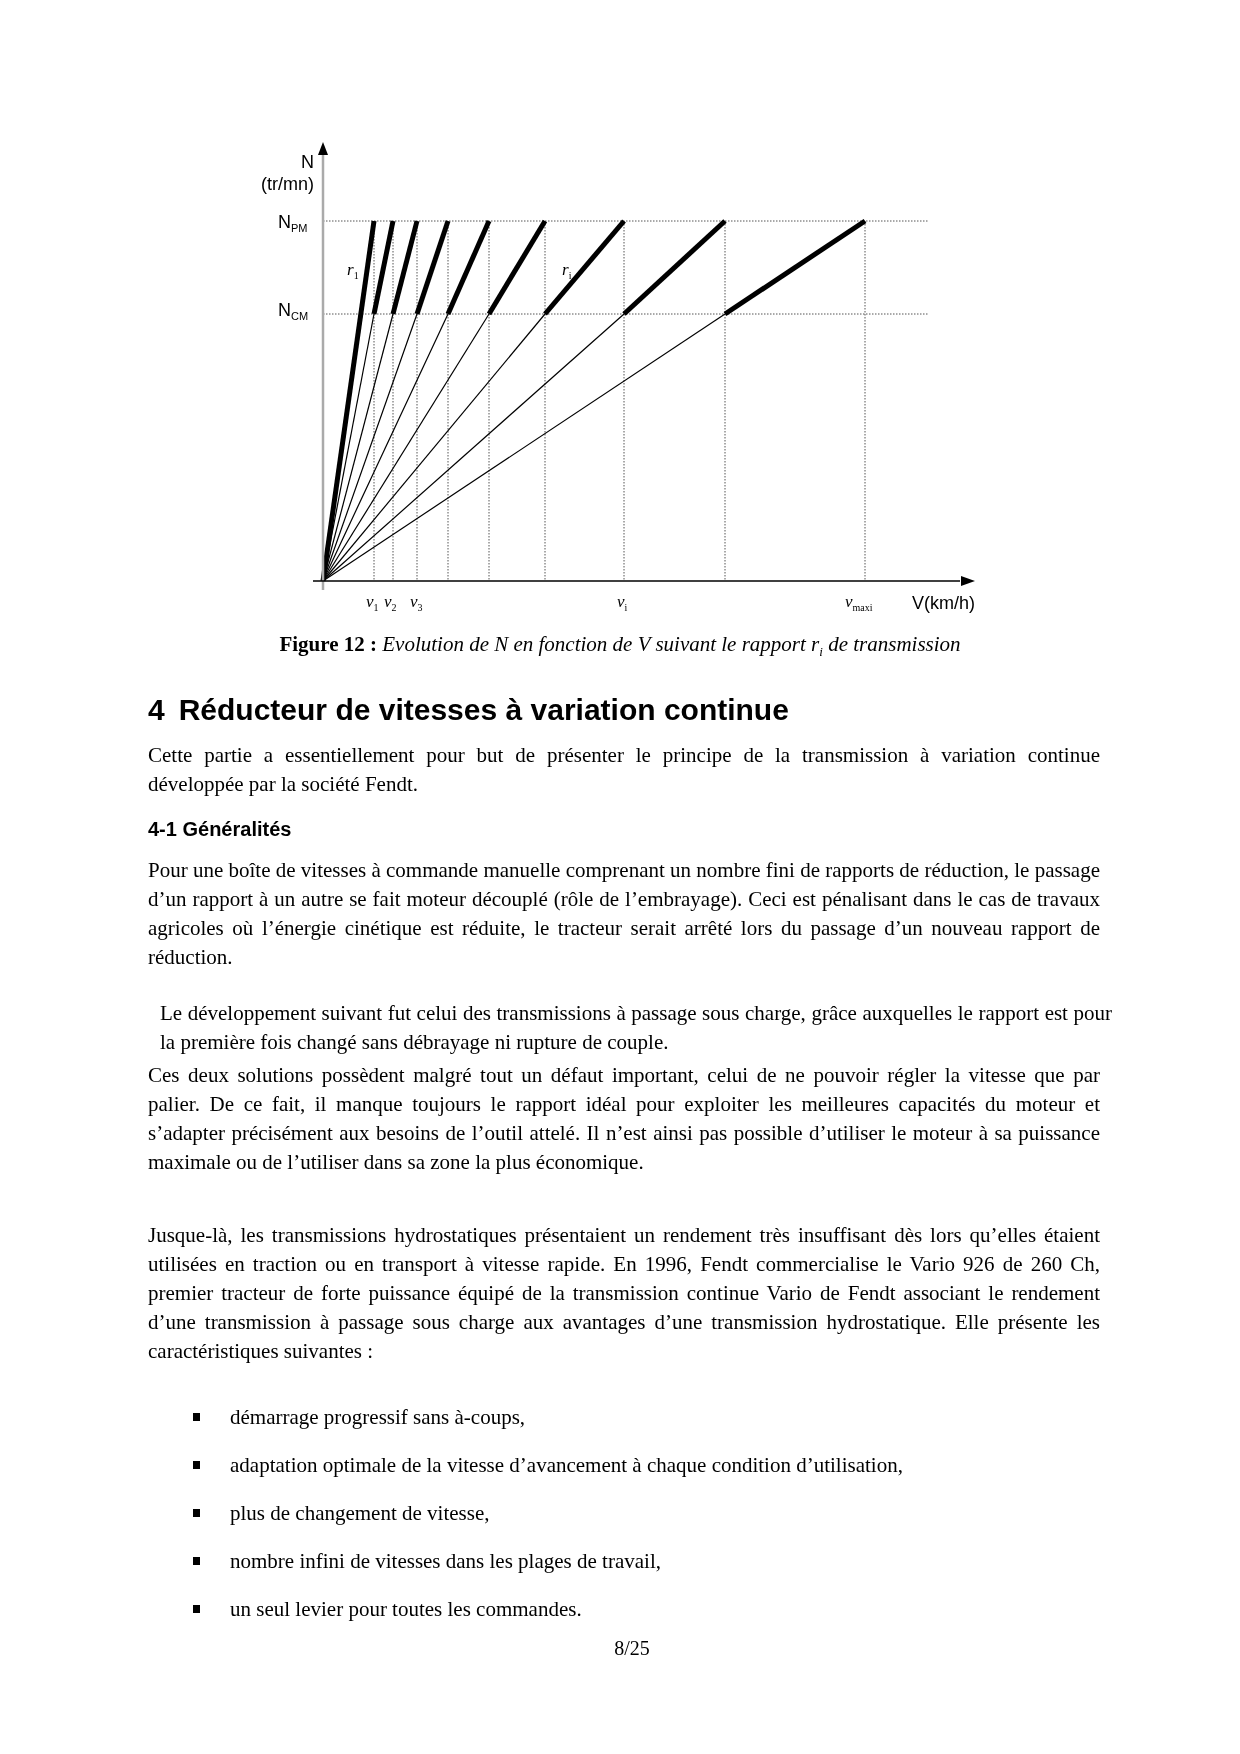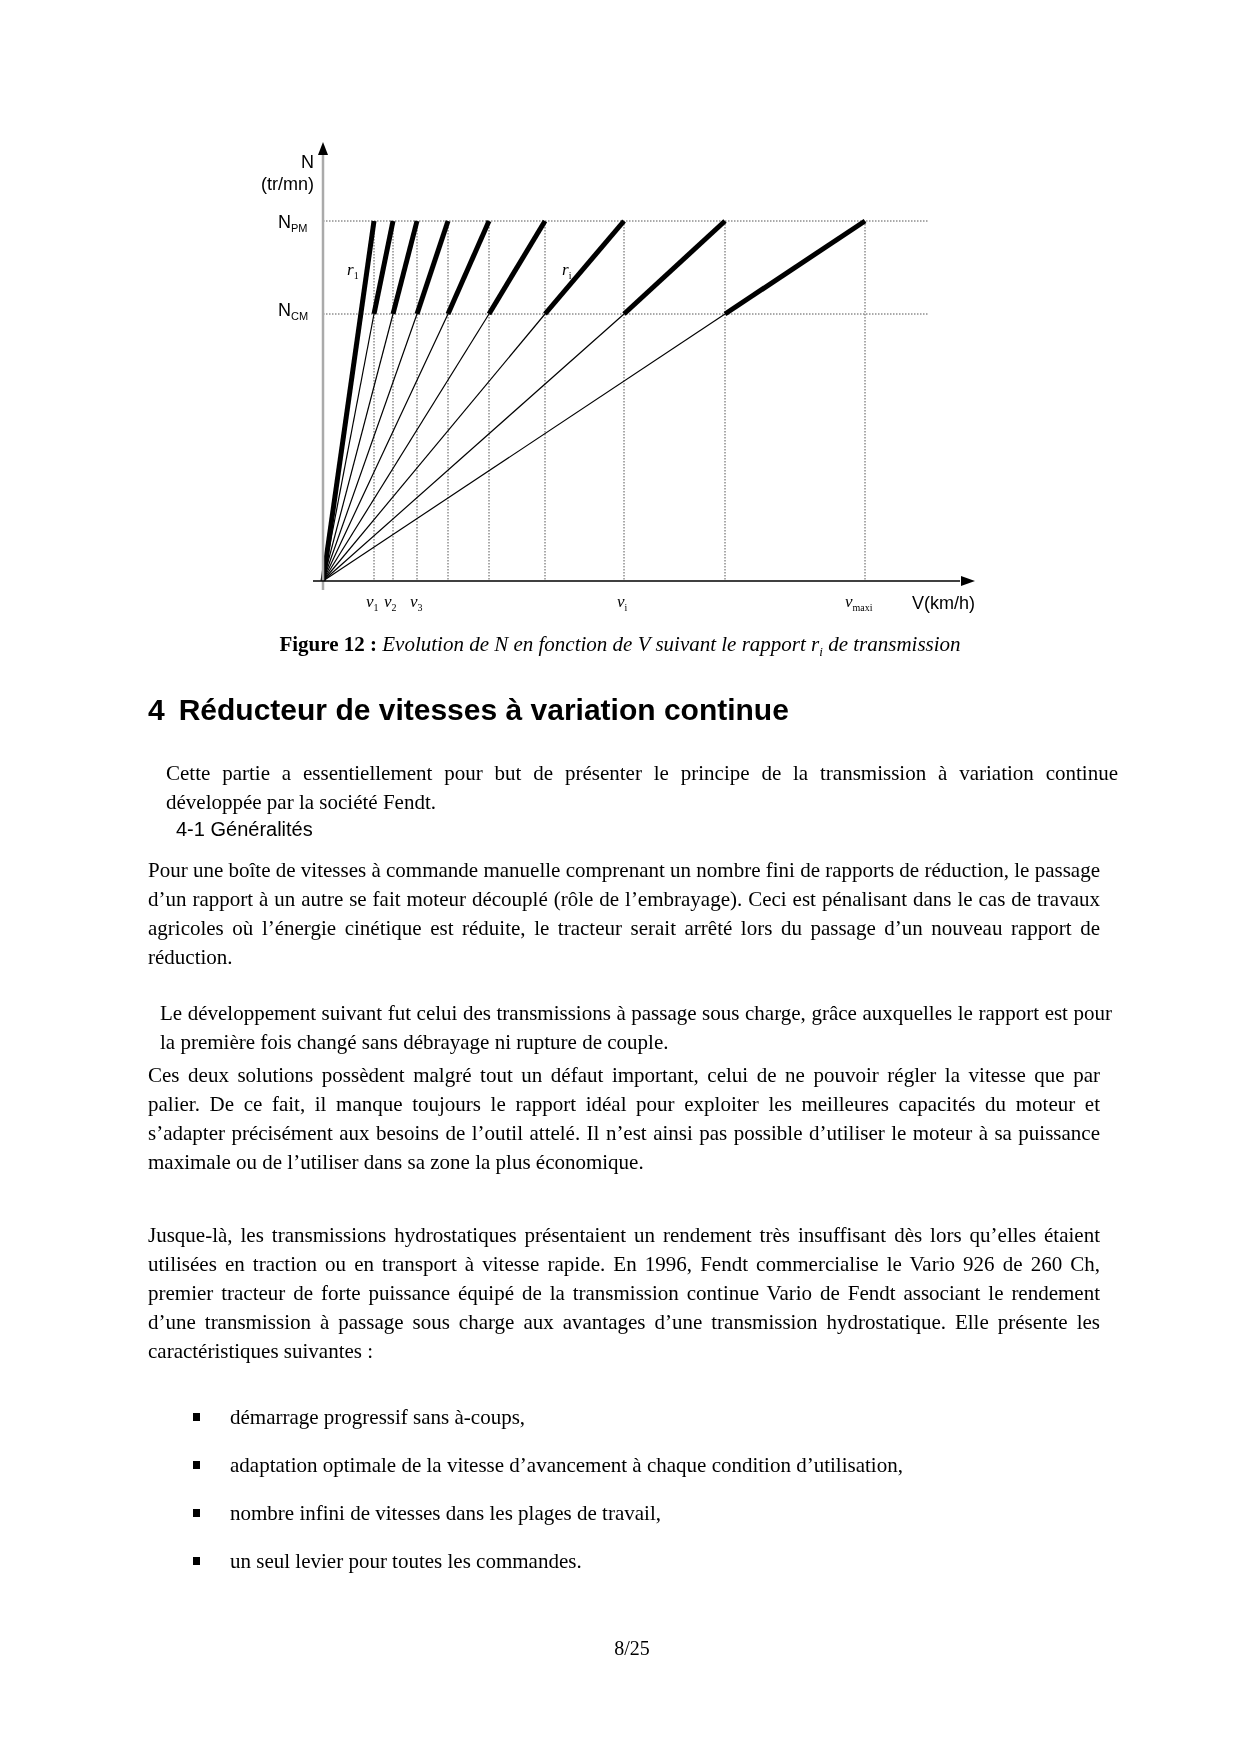--- a/index.html
+++ b/index.html
@@ -6,21 +6,21 @@
   body { width: 1240px; height: 1754px; position: relative; overflow: hidden; color: #000; }
   .page { position: absolute; left: 0; top: 0; width: 1240px; height: 1754px; }
   svg.chart { position: absolute; left: 0; top: 0; width: 1240px; height: 640px; }
   .sans { font-family: "Liberation Sans", "DejaVu Sans", sans-serif; }
   .serif { font-family: "Liberation Serif", "DejaVu Serif", serif; }
   .caption { position: absolute; left: 0; width: 1240px; top: 632px; text-align: center; font-size: 21px; }
   .caption b { font-weight: bold; }
   .caption i { font-style: italic; margin-top: 32px; }
   .h1 { position: absolute; left: 148px; top: 693px; font-size: 30px; font-weight: bold; }
   .h1 .num { margin-right: 14px; }
-  .h2 { position: absolute; left: 148px; top: 818px; font-size: 20px; font-weight: normal; margin-left: 28px; }
+  .h2 { position: absolute; left: 148px; top: 818px; font-size: 20px; font-weight: bold; }
   .para { position: absolute; left: 148px; width: 952px; font-size: 21px; line-height: 29px; text-align: justify; }
   .bullets { position: absolute; left: 148px; top: 1398px; margin: 5px; padding: 0; list-style: none; font-size: 21px; }
   .bullets li { position: relative; height: 48px; line-height: 29px; padding-left: 77px; }
   .bullets li .sq { position: absolute; left: 40px; top: 10px; width: 7px; height: 8px; background: #000; }
   .pagenum { position: absolute; left: 0; width: 1240px; top: 1637px; text-align: center; font-size: 20px; margin-left: 12px; }
 </style>
 </head>
 <body>
 
 <div class="page">
@@ -87,30 +87,31 @@
   </svg>
 
   <div class="caption serif">
     <b>Figure 12 :</b><i><span> Evolution de N en fonction de V suivant le rapport r</span><sub style="font-size:13px">i</sub><span> de transmission</span></i>
   </div>
 
   <div class="h1 sans">
     <span class="num">4</span><span>Réducteur de vitesses à variation continue</span>
   </div>
 
-  <p class="para serif" style="top:741px; margin:18px;">Cette partie a essentiellement pour but de présenter le principe de la transmission à variation continue développée par la société Fendt.</p>
+  <p class="para serif" style="top:741px; margin:0;">Cette partie a essentiellement pour but de présenter le principe de la transmission à variation continue développée par la société Fendt.</p>
 
   <div class="h2 sans">4-1 Généralités</div>
 
   <p class="para serif" style="top:856px; margin:0;">Pour une boîte de vitesses à commande manuelle comprenant un nombre fini de rapports de réduction, le passage d’un rapport à un autre se fait moteur découplé (rôle de l’embrayage). Ceci est pénalisant dans le cas de travaux agricoles où l’énergie cinétique est réduite, le tracteur serait arrêté lors du passage d’un nouveau rapport de réduction.</p>
   <p class="para serif" style="top:987px; margin:12px;">Le développement suivant fut celui des transmissions à passage sous charge, grâce auxquelles le rapport est pour la première fois changé sans débrayage ni rupture de couple.</p>
   <p class="para serif" style="top:1061px; margin:0;">Ces deux solutions possèdent malgré tout un défaut important, celui de ne pouvoir régler la vitesse que par palier. De ce fait, il manque toujours le rapport idéal pour exploiter les meilleures capacités du moteur et s’adapter précisément aux besoins de l’outil attelé. Il n’est ainsi pas possible d’utiliser le moteur à sa puissance maximale ou de l’utiliser dans sa zone la plus économique.</p>
   <p class="para serif" style="top:1221px; margin:0;">Jusque-là, les transmissions hydrostatiques présentaient un rendement très insuffisant dès lors qu’elles étaient utilisées en traction ou en transport à vitesse rapide. En 1996, Fendt commercialise le Vario 926 de 260 Ch, premier tracteur de forte puissance équipé de la transmission continue Vario de Fendt associant le rendement d’une transmission à passage sous charge aux avantages d’une transmission hydrostatique. Elle présente les caractéristiques suivantes :</p>
 
   <ul class="bullets serif">
     <li><span class="sq"></span><span>démarrage progressif sans à-coups,</span></li>
     <li><span class="sq"></span><span>adaptation optimale de la vitesse d’avancement à chaque condition d’utilisation,</span></li>
+    <li><span class="sq"></span><span>plus de changement de vitesse,</span></li>
     <li><span class="sq"></span><span>nombre infini de vitesses dans les plages de travail,</span></li>
     <li><span class="sq"></span><span>un seul levier pour toutes les commandes.</span></li>
   </ul>
 
   <div class="pagenum serif">8/25</div>
 </div>
 
 </body></html>

